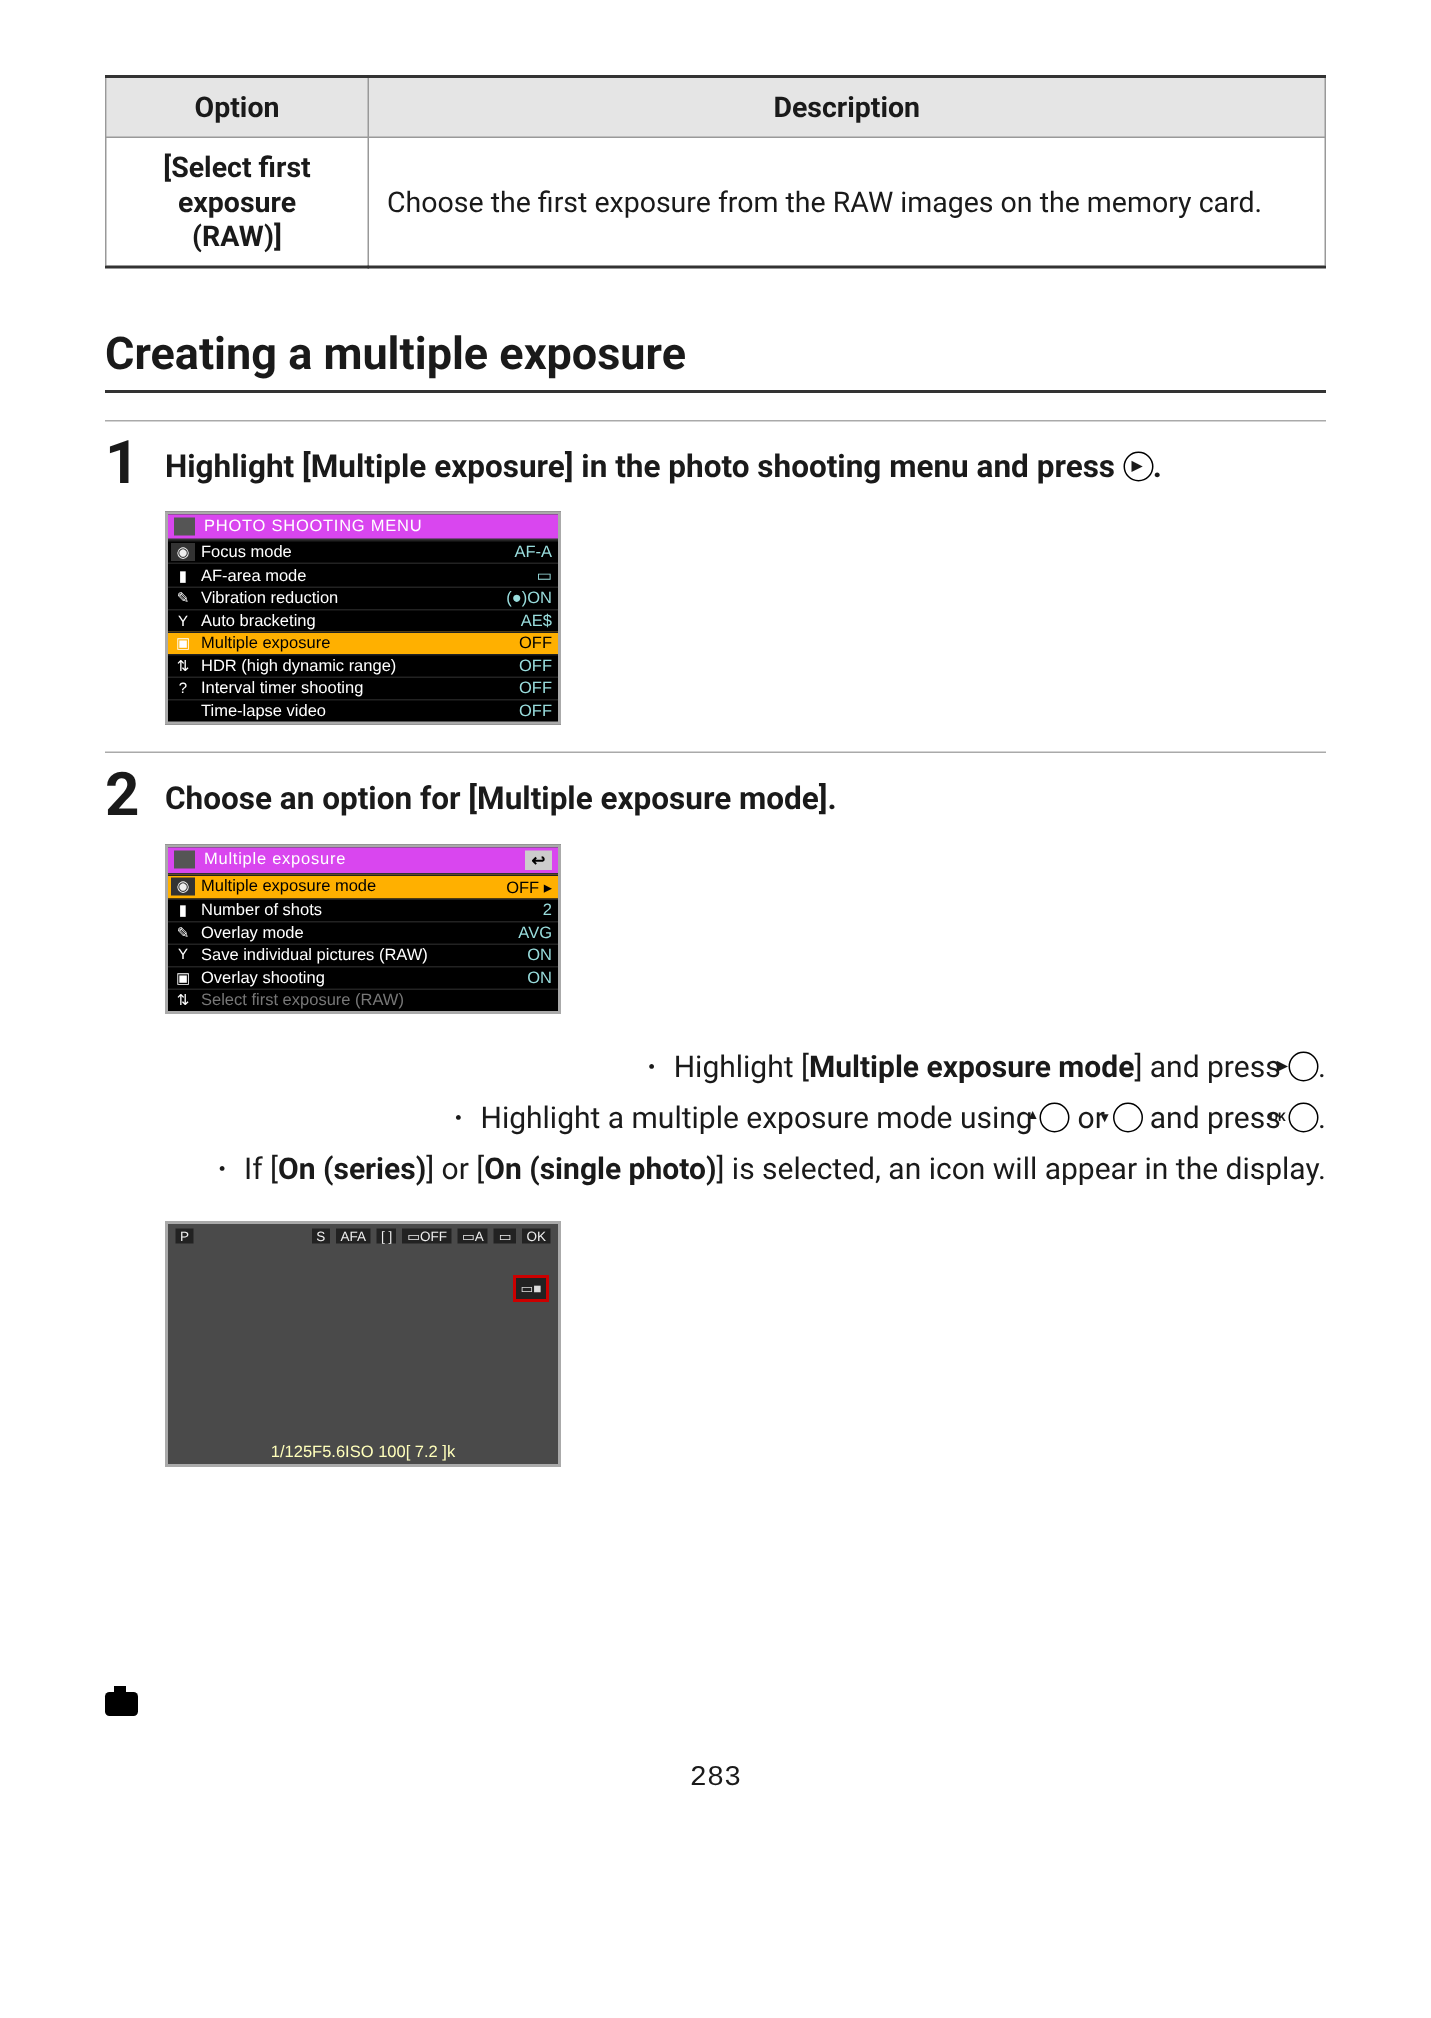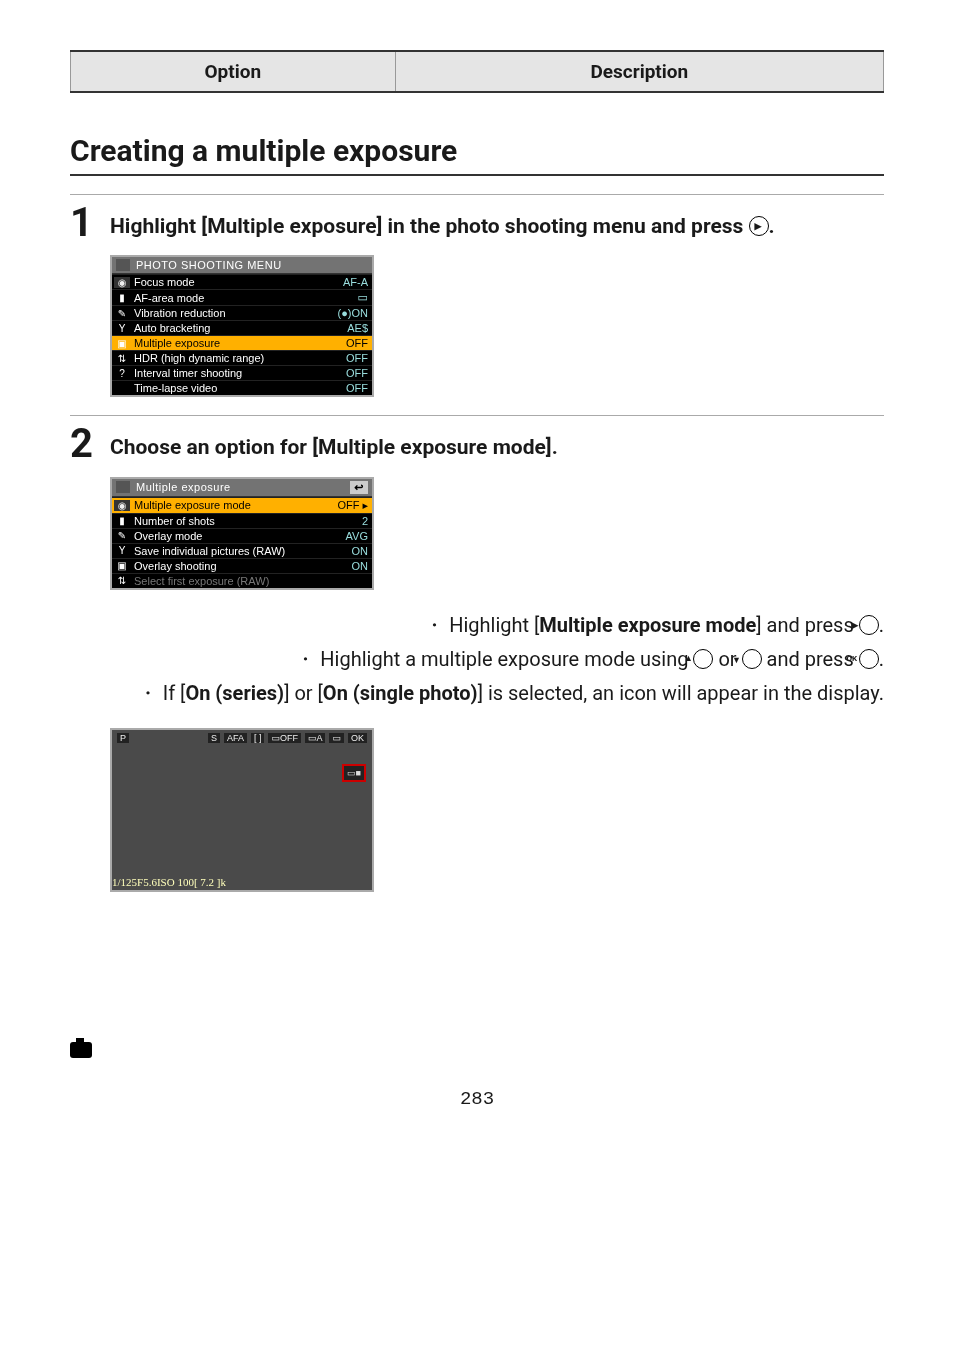--- a/index.html
+++ b/index.html
@@ -77,21 +77,21 @@
     width: 260px;
     background: #000;
     border: 2px solid #aaa;
     font-size: 11px;
     color: #eee;
     font-family: Arial, sans-serif;
   }
   .menu-shot .header {
     display: flex;
     align-items: center;
-    background: #737373;
+    background: #d946ef;
     color: #fff;
     font-size: 11px;
     letter-spacing: 0.5px;
     padding: 2px 4px;
     border-bottom: 1px solid #333;
   }
   .menu-shot .header .hicon {
     background: #555;
     width: 14px; height: 12px;
     margin-right: 6px;
@@ -161,25 +161,24 @@
     right:6px; top:34px;
     border:2px solid #c00;
     padding:2px 3px;
     background:#222;
     font-size:9px;
   }
   .lcd-shot .bottombar {
     position:absolute;
     bottom:2px; left:0; right:0;
     display:flex;
-    justify-content:flex-start;
+    justify-content:center;
     padding:0 0;
     font-size:11px;
     color:#ffb;
-    font-family:Liberation Serif, serif;
   }
   .footer {
     margin-top: 120px;
     display:flex;
     align-items:center;
     font-size: 17px;
     padding: 0 70px 30px 70px;
   }
   .footer .cam-glyph {
     width: 22px; height: 16px;
@@ -221,20 +220,28 @@
 </head>
 <body>
 
 <div class="page">
   <table class="opt-table">
     <tbody>
         <tr>
       <th>Option</th>
       <th>Description</th>
     </tr>
+    <tr>
+      <td class="opt-col">
+        <span>[Select first</span><br>
+        <span>exposure</span><br>
+        <span>(RAW)]</span>
+      </td>
+      <td>Choose the first exposure from the RAW images on the memory card.</td>
+    </tr>
   </tbody>
     </table>
 
   <h2 class="section">Creating a multiple exposure</h2>
 
   <div class="step">
     <div class="step-num">1</div>
     <div class="step-body">
       <div class="step-title">
         <span>Highlight [Multiple exposure] in the photo shooting menu and press </span><span class="iglyph right"></span><span>.</span>

